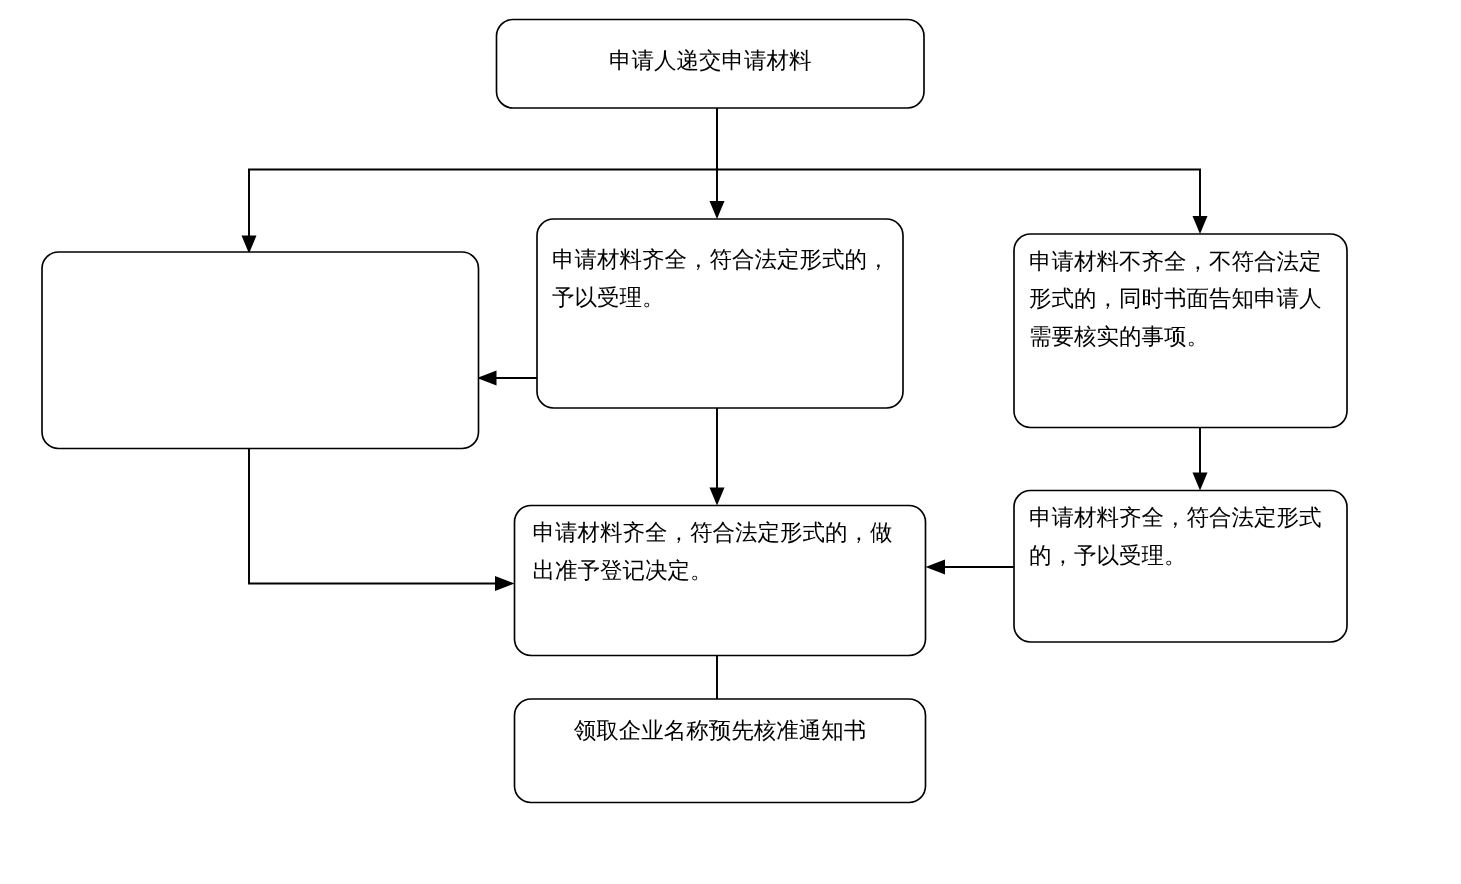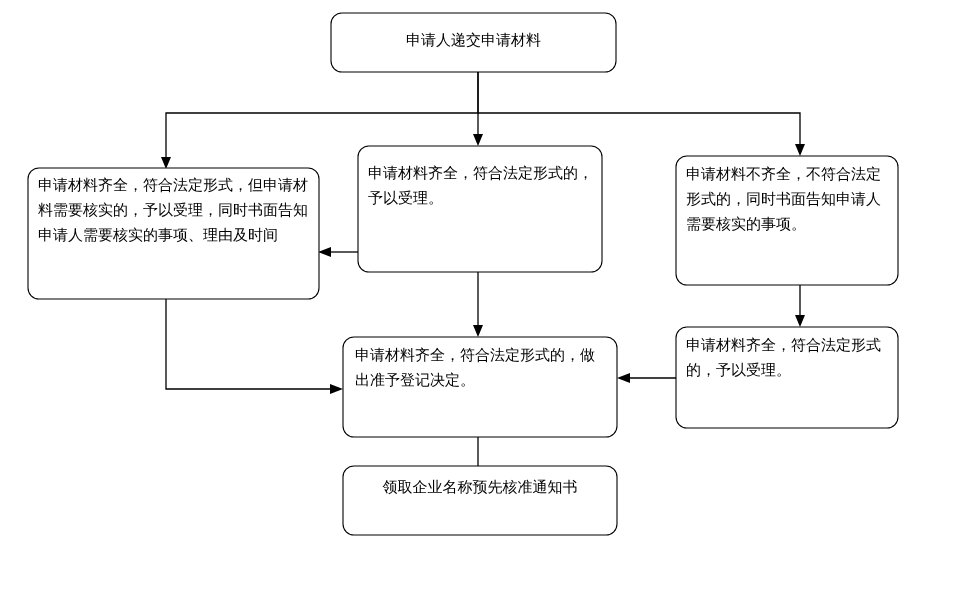--- a/index.html
+++ b/index.html
@@ -117,21 +117,20 @@
     <rect class="node-rect" x="676" y="327" width="222" height="101" rx="11" ry="11"></rect>
 
     <rect class="node-rect" x="343" y="337" width="274" height="100" rx="11" ry="11"></rect>
 
     <rect class="node-rect" x="343" y="466" width="274" height="69" rx="11" ry="11"></rect>
 
   </svg>
 
   <div class="node-text center" style="left:331px; top:28px; width:285px;">申请人递交申请材料</div>
 
-  <div class="node-text left" style="left:38px; top:173px; width:276px;">申请材料齐全，符合法定形式，但申请材料需要核实的，予以受理，同时书面告知申请人需要核实的事项、理由及时间</div>
 
   <div class="node-text left" style="left:368px; top:161px; width:226px;">申请材料齐全，符合法定形式的，予以受理。</div>
 
   <div class="node-text left" style="left:686px; top:162px; width:200px;">申请材料不齐全，不符合法定形式的，同时书面告知申请人需要核实的事项。</div>
 
   <div class="node-text left" style="left:686px; top:333px; width:200px;">申请材料齐全，符合法定形式的，予以受理。</div>
 
   <div class="node-text center" style="left:343px; top:475px; width:274px;">领取企业名称预先核准通知书</div>
 
   <div class="node-text left" style="left:355px; top:343px; width:252px;">申请材料齐全，符合法定形式的，做出准予登记决定。</div>

